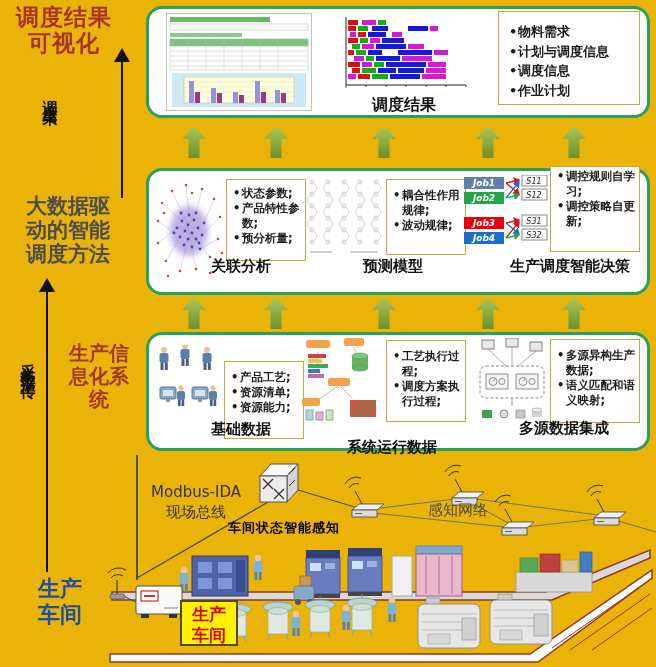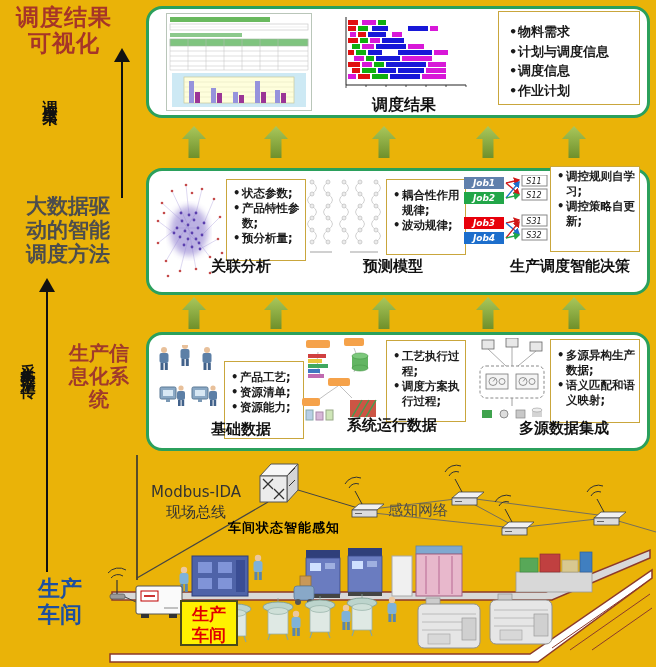--- a/index.html
+++ b/index.html
@@ -25,21 +25,21 @@
   .bbox{border:1.5px solid #C9A63C;background:#fff;box-sizing:border-box;color:#1a1a1a;}
   .bbox ul{margin:0;padding:0;list-style:none;}
   .bbox li{position:relative;padding-left:9px;font-weight:700;}
   .bbox li::before{content:"\2022";position:absolute;left:0;}
   .bb-lg li{font-size:13px;line-height:1.5;}
   .bb-sm li{font-size:11.5px;line-height:1.3;}
   .panel-label{font-size:15px;font-weight:800;color:#111;text-align:center;}
   
   .modbus{left:144px;top:482px;width:104px;font-size:15px;color:#333;text-align:center;line-height:1.35;}
   .sense-title{left:228px;top:519px;width:176px;font-size:13px;font-weight:700;color:#000;letter-spacing:1px;}
-  .net-label{left:388px;top:501px;width:80px;font-size:15px;color:#4a4a4a;}
+  .net-label{left:428px;top:501px;width:80px;font-size:15px;color:#4a4a4a;}
   .shop-tag{left:180px;top:600px;width:58px;height:46px;background:#FFF100;border:2px solid #4a4a1a;box-sizing:border-box;
             color:#E10000;font-size:17px;font-weight:800;text-align:center;line-height:1.25;padding-top:2px;}
 </style>
 </head>
 <body>
 
 <div id="stage">
 
   <div class="abs t-vis pre">调度结果
 可视化</div>
@@ -491,21 +491,21 @@
         <rect x="16" y="74" width="7" height="8" fill="#d8b8d8" stroke="#a8a"></rect>
       <rect x="26" y="72" width="7" height="10" fill="#cfe6b8" stroke="#9a8"></rect>
     </g>
   </svg>
   <div class="abs bbox bb-sm" style="left:386px;top:340px;width:80px;height:82px;padding:8px 3px 0 6px;">
     <ul>
       <li>工艺执行过程;</li>
       <li>调度方案执行过程;</li>
     </ul>
   </div>
-  <div class="abs panel-label" style="left:338px;top:416px;width:108px;">系统运行数据</div>
+  <div class="abs panel-label" style="left:338px;top:438px;width:108px;">系统运行数据</div>
 
   <svg class="abs" style="left:476px;top:338px;" width="72" height="86" viewBox="0 0 72 86">
     <g fill="#e8e8e8" stroke="#666" stroke-width="0.8">
       <rect x="6" y="2" width="12" height="9"></rect>
         <rect x="30" y="0" width="12" height="9"></rect>
         <rect x="54" y="4" width="12" height="9"></rect>
     </g>
     <g stroke="#888" stroke-width="0.7">
       <line x1="12" y1="11" x2="30" y2="28"></line>
         <line x1="36" y1="9" x2="36" y2="28"></line>

